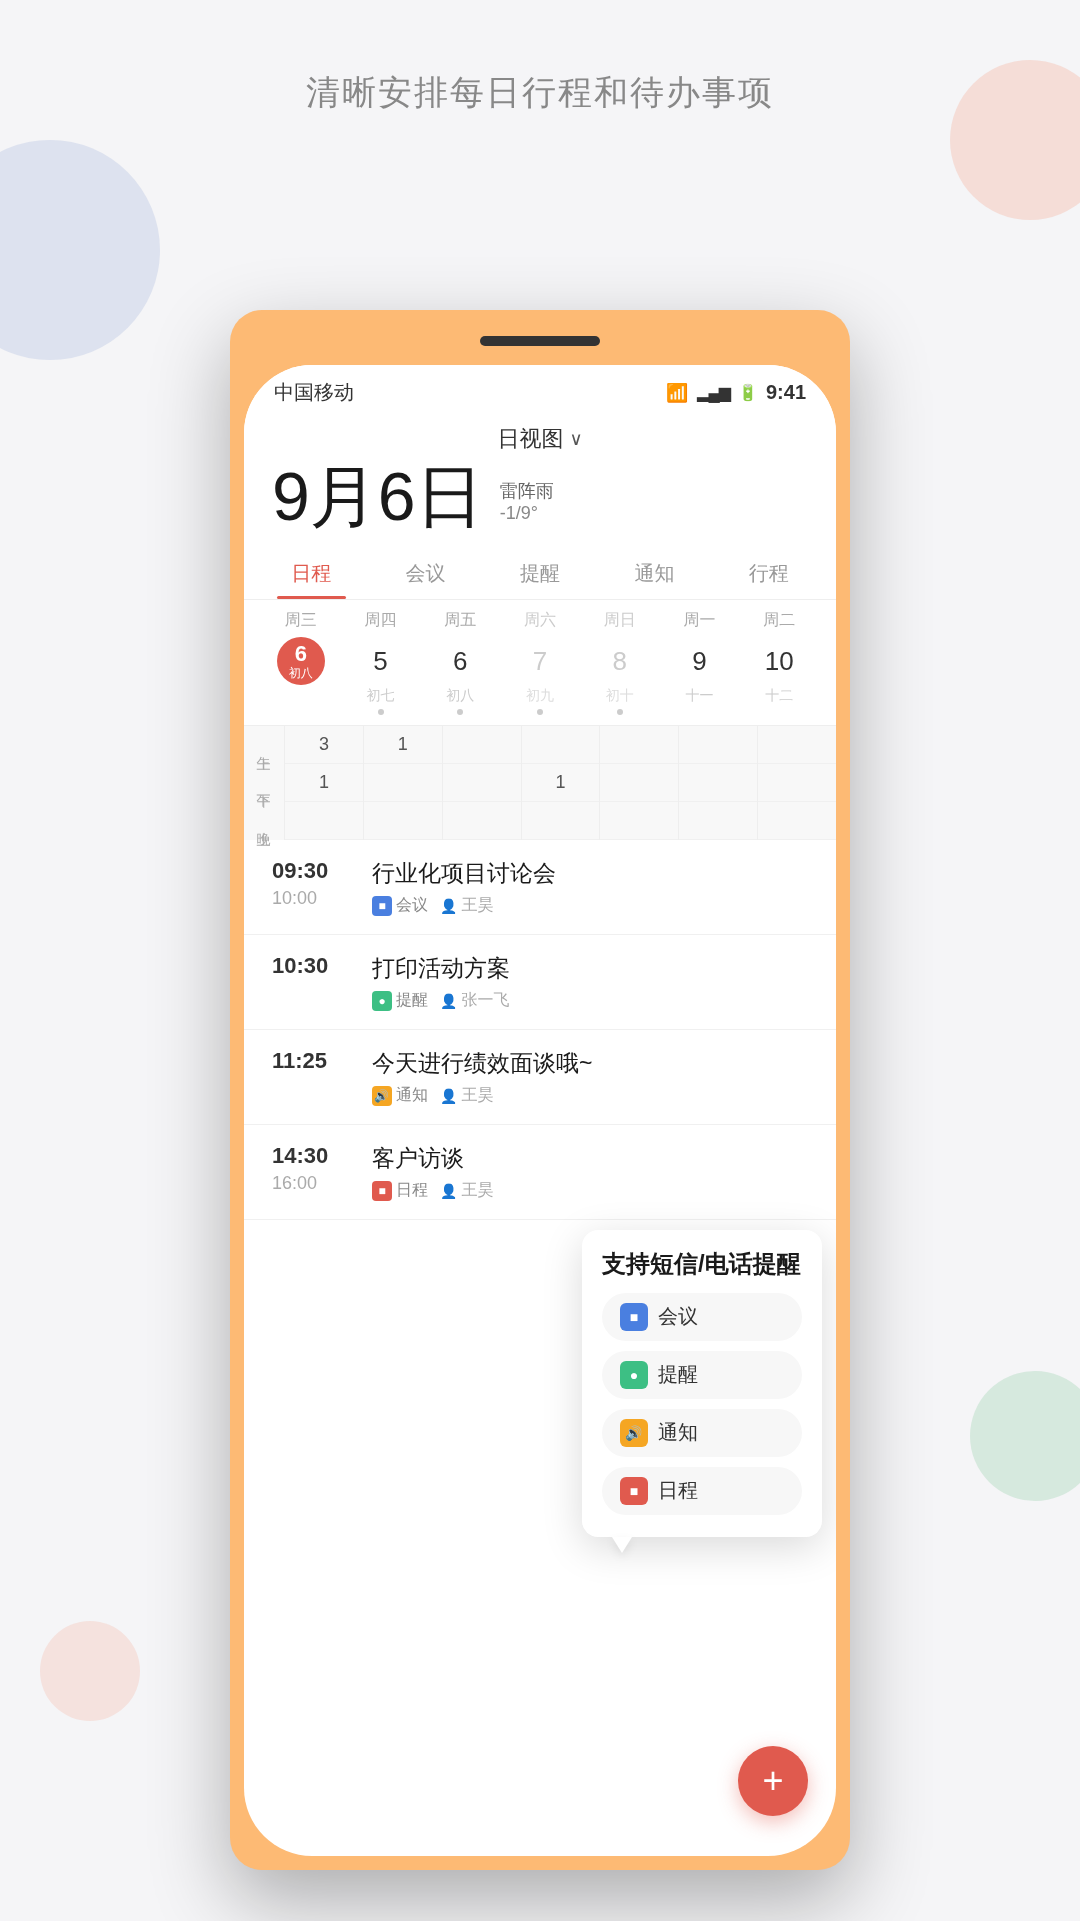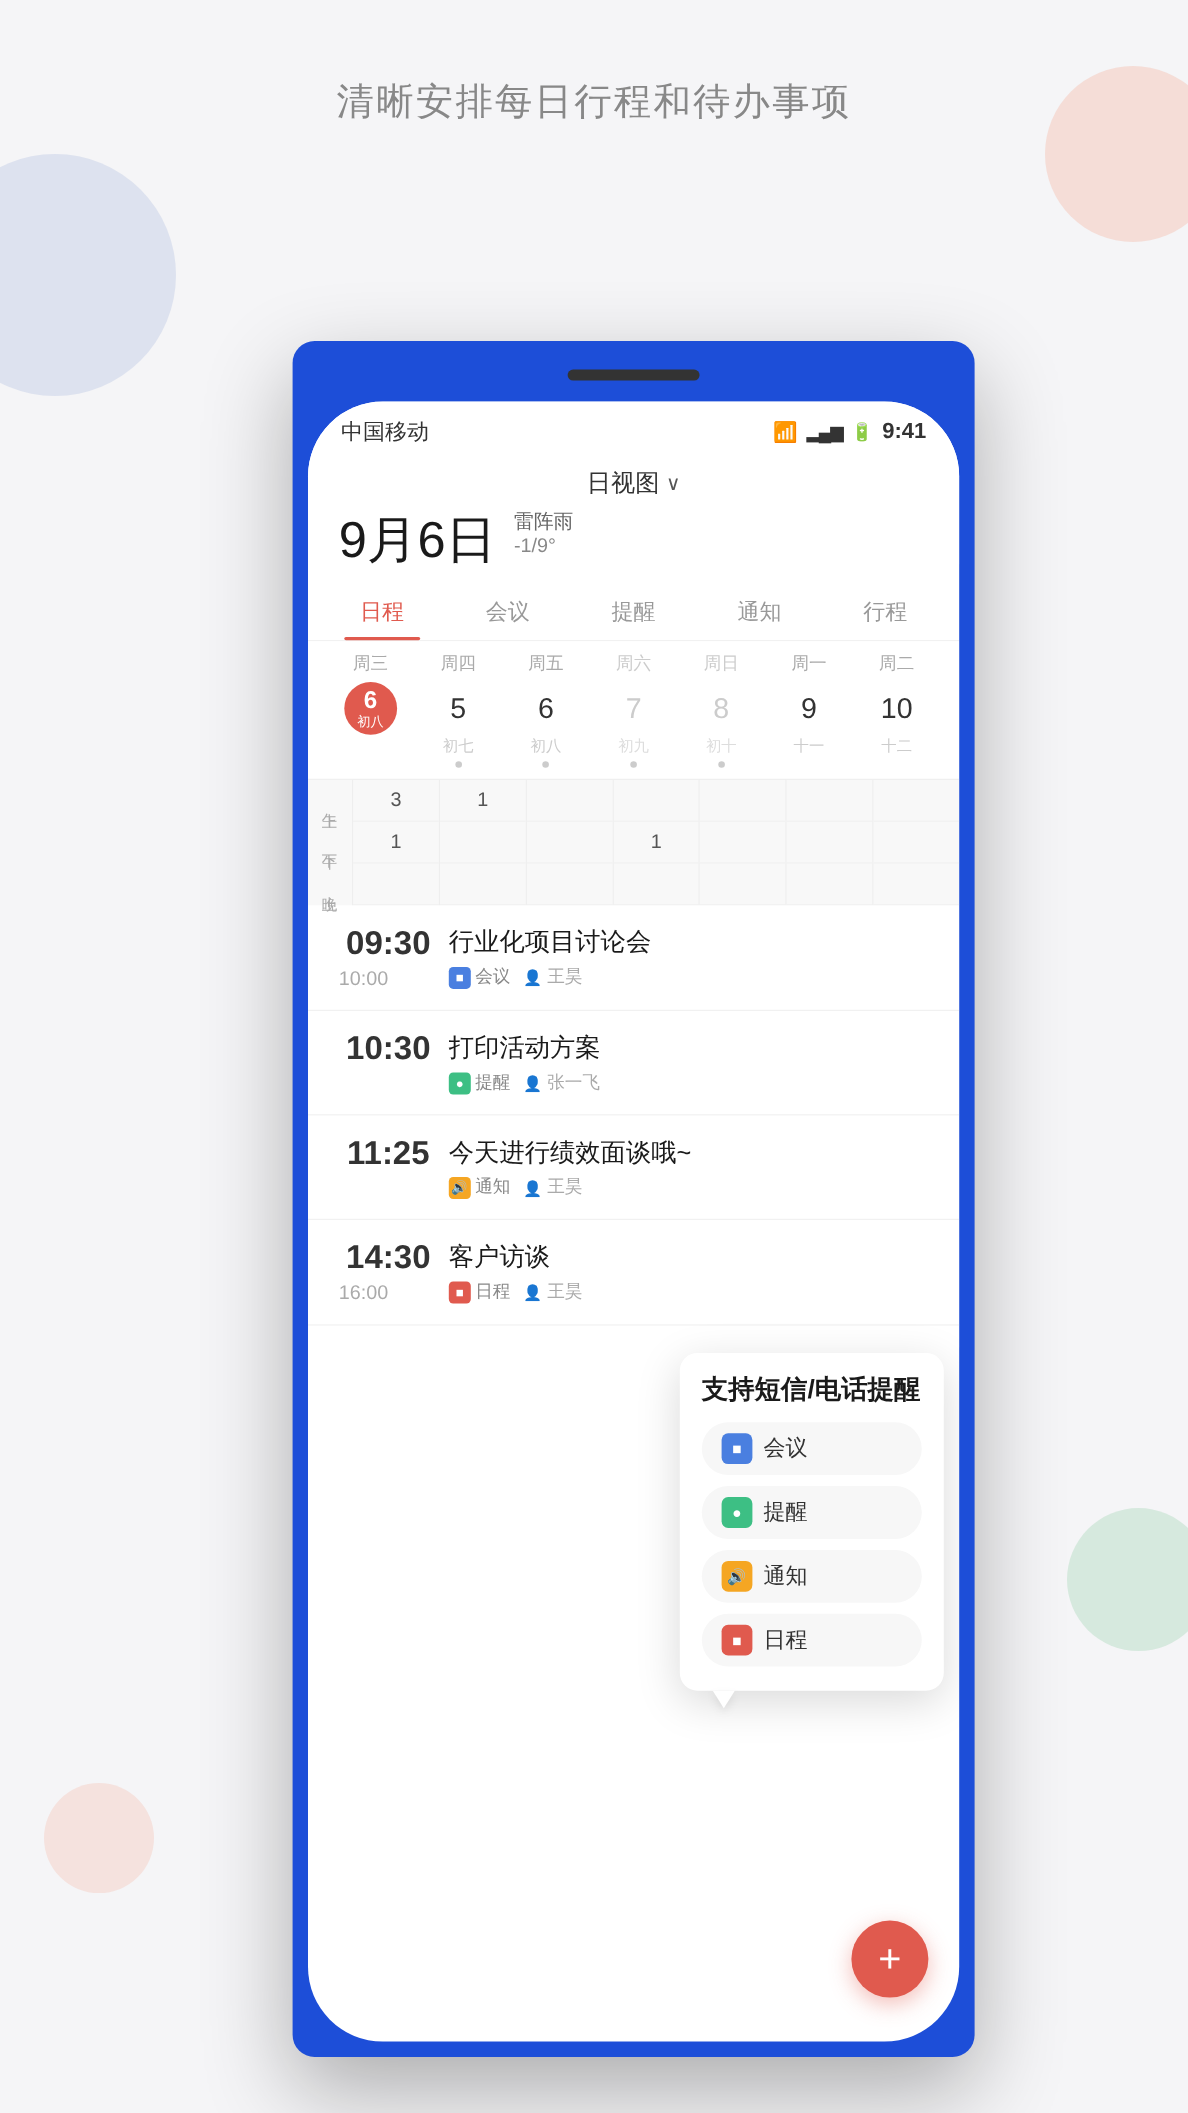--- a/index.html
+++ b/index.html
@@ -82,25 +82,24 @@
       position: absolute;
       top: 310px;
       left: 50%;
       transform: translateX(-50%);
       width: 620px;
       height: 1560px;
     }
     .phone-outer {
       width: 620px;
       height: 1560px;
-      background: #1d4ed8;
-      border-radius: 20px;
+      background: #fdba74;
+      border-radius: 32px;
       position: relative;
       box-shadow: 0 30px 80px rgba(0,0,0,0.3);
-      margin-left: 36px;
     }
     .phone-speaker {
       position: absolute;
       top: 26px;
       left: 50%;
       transform: translateX(-50%);
       width: 120px;
       height: 10px;
       background: #333;
       border-radius: 5px;
@@ -155,21 +154,21 @@
       color: #333;
       margin-bottom: 8px;
     }
     .date-weather {
       display: flex;
       align-items: flex-end;
       gap: 16px;
       margin-bottom: 16px;
     }
     .date-big {
-      font-size: 46px;
+      font-size: 68px;
       font-weight: 300;
       color: #1a1a1a;
       line-height: 1;
     }
     .weather-info {
       padding-bottom: 6px;
     }
     .weather-desc {
       font-size: 18px;
       color: #666;
@@ -329,24 +328,23 @@
       display: flex;
       padding: 18px 28px;
       border-bottom: 1px solid #f0f0f0;
       align-items: flex-start;
     }
     .event-time-col {
       width: 90px;
       flex-shrink: 0;
     }
     .event-start-time {
-      font-size: 30px;
+      font-size: 22px;
       font-weight: 600;
       color: #333;
-      text-align: center;
     }
     .event-end-time {
       font-size: 18px;
       color: #aaa;
       margin-top: 4px;
     }
     .event-detail {
       flex: 1;
       padding-left: 10px;
     }

